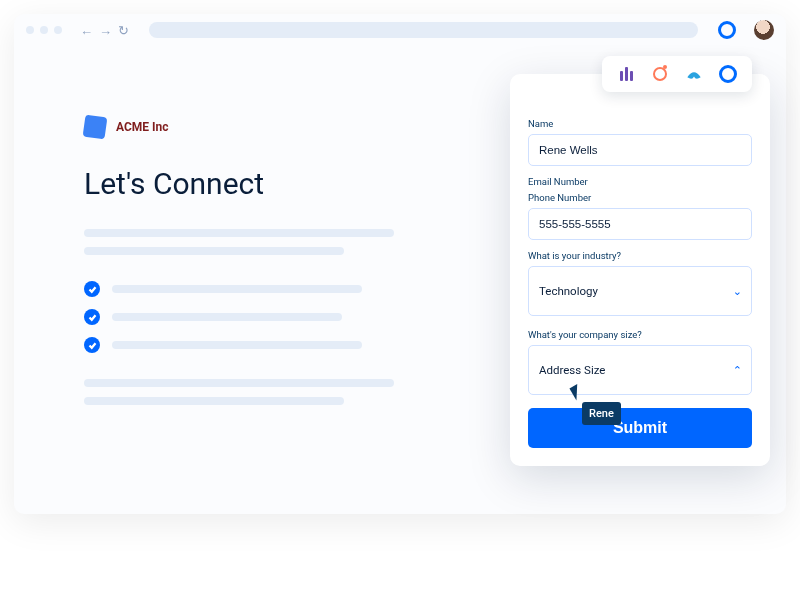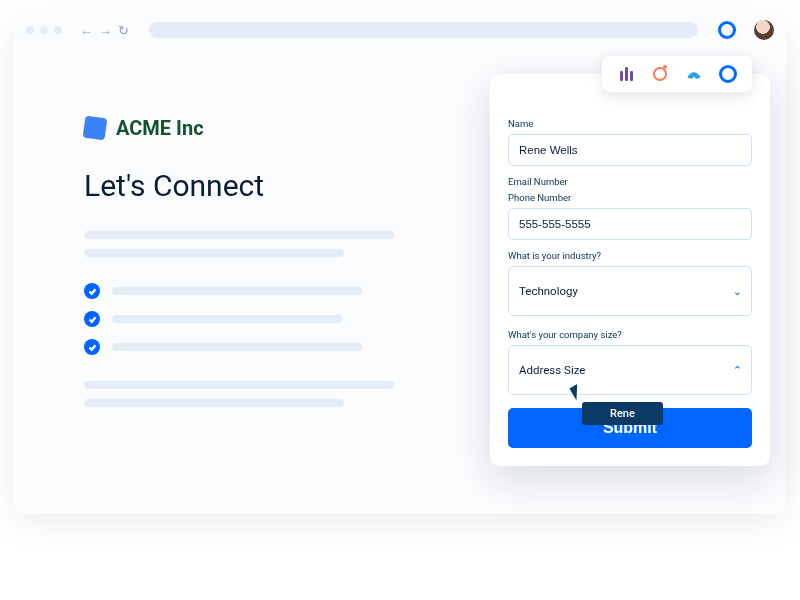--- a/index.html
+++ b/index.html
@@ -57,41 +57,41 @@
   .brand-row {
     display: flex; align-items: center; gap: 10px;
     margin-bottom: 28px;
   }
   .brand-logo {
     width: 22px; height: 22px;
     background: #3b82f6;
     border-radius: 4px;
     transform: rotate(8deg);
   }
-  .brand-name { color: #14532d; font-weight: 700; font-size: 20px; }
+  .brand-name { color: #7f1d1d; font-weight: 700; font-size: 12px; }
   .headline { color: #0a1e3a; font-weight: 400; font-size: 30px; margin-bottom: 28px; }
   .skeleton-line {
     height: 8px; background: #e4ecf7; border-radius: 5px; margin-bottom: 10px;
   }
   .w310 { width: 310px; }
   .w260 { width: 260px; }
   .w250 { width: 250px; }
   .w230 { width: 230px; }
   .check-row { display: flex; align-items: center; gap: 12px; margin-bottom: 12px; }
   .check-circle {
     width: 16px; height: 16px; border-radius: 50%; background: #0066ff;
     display:flex; align-items:center; justify-content:center;
   }
   .check-circle svg { width: 9px; height: 9px; stroke: #fff; stroke-width: 3; fill: none; }
 
   .form-card {
     position: absolute;
     top: 74px;
     right: 30px;
-    width: 280px;
+    width: 260px;
     background: #fff;
     border-radius: 10px;
     box-shadow: 0 12px 44px rgba(10,30,60,0.15);
     padding: 44px 18px 18px 18px;
     z-index: 10;
   }
   .integrations-strip {
     position: absolute;
     top: -18px;
     right: 18px;
@@ -154,21 +154,21 @@
   .cursor-arrow {
     width: 0; height: 0;
     border-left: 9px solid #0b3b65;
     border-right: 5px solid transparent;
     border-bottom: 14px solid transparent;
     transform: rotate(-30deg);
   }
   .cursor-label {
     background: #0b3b65; color: #fff;
     font-size: 11px; font-weight: 500;
-    padding: 5px 28px; border-radius: 3px;
+    padding: 5px 7px; border-radius: 3px;
     margin-top: 4px; margin-left: 10px;
     display:inline-block;
   }
 </style>
 </head>
 <body>
 
 <div class="browser-window">
   <div class="browser-bar">
     <div class="traffic-dots">

